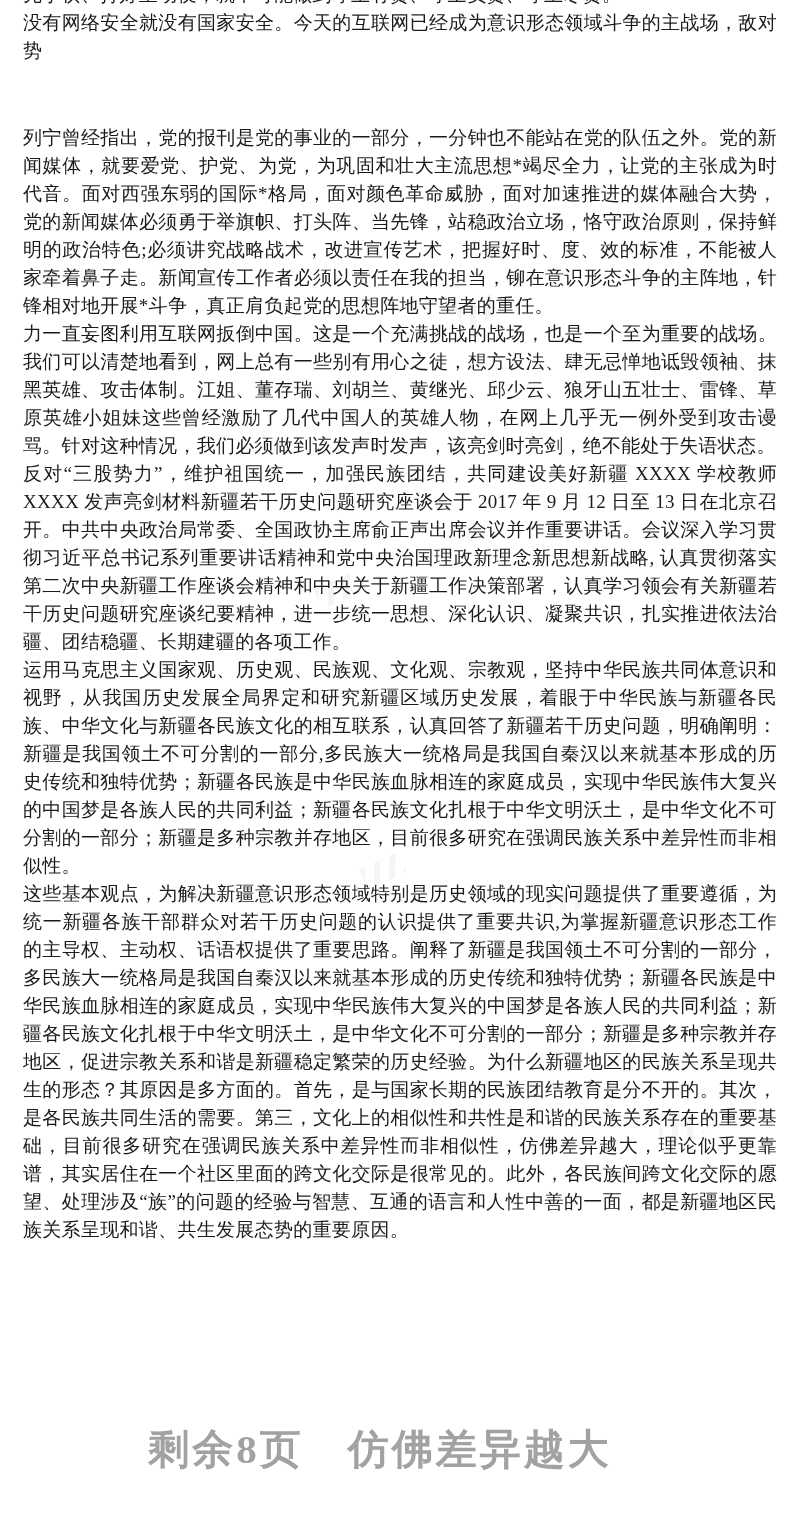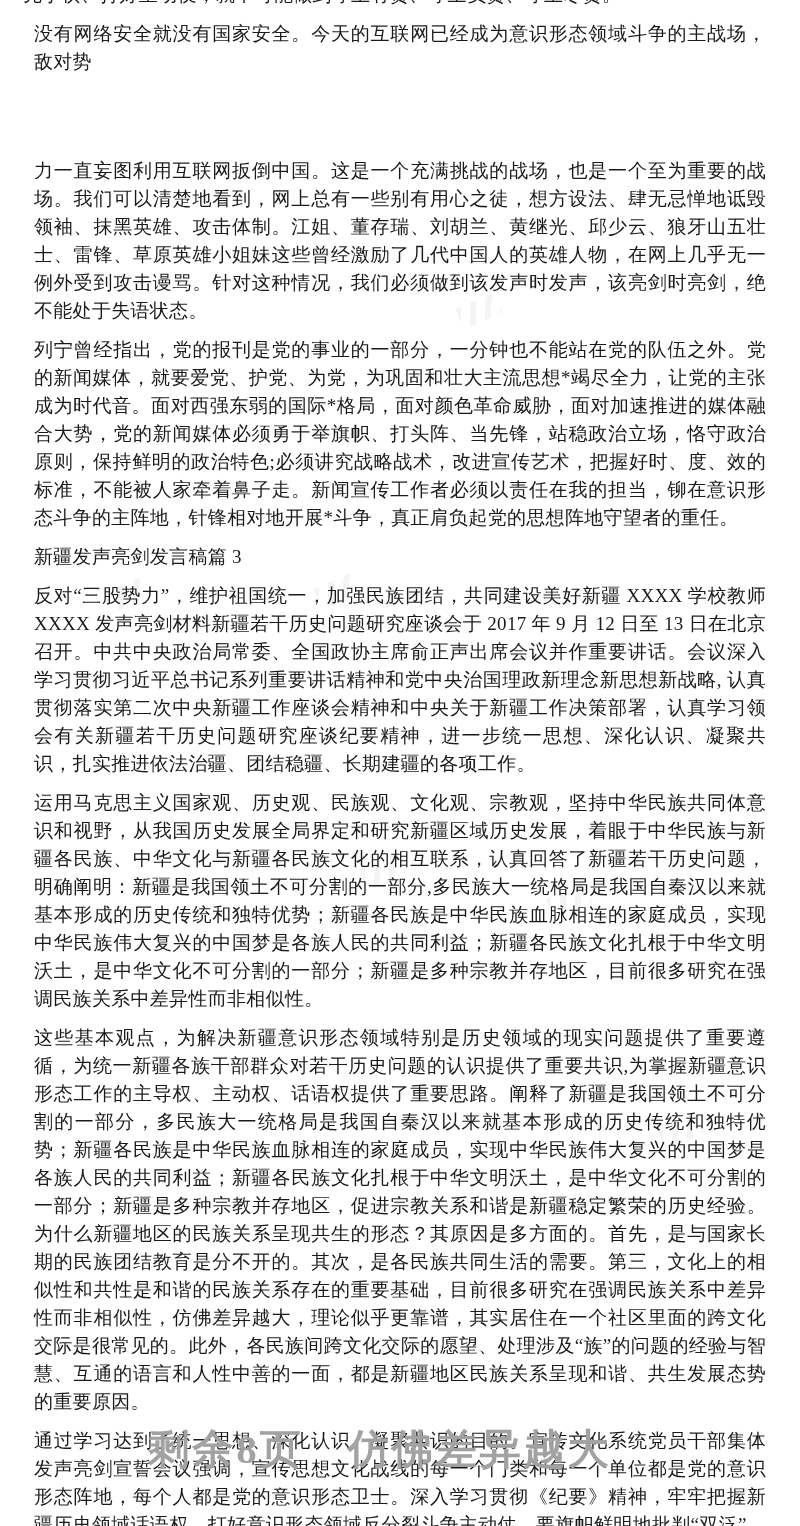--- a/index.html
+++ b/index.html
@@ -23,21 +23,21 @@
     position: relative;
     padding: 0 23px;
     font-size: 19px;
     line-height: 28px;
     text-align: justify;
     text-justify: inter-ideograph;
     letter-spacing: 0.3px;
     z-index: 2;
   }
   .doc p.para {
-    margin: 11px;
+    margin: 0;
     padding: 0;
   }
   .clip-line {
     height: 9px;
     overflow: hidden;
   }
   .clip-line span {
     display: block;
     margin-top: -19px;
     white-space: nowrap;
@@ -86,26 +86,24 @@
     <div class="wm" style="left:548px; top:890px;"></div>
     <div class="wm" style="left:660px; top:1120px;"></div>
   </div>
 
   <div class="doc" id="doc-body">
       <div class="clip-line">
         <span>先手棋、打好主动仗，就不可能做到守土有责、守土负责、守土尽责。</span>
       </div>
       <p class="para">没有网络安全就没有国家安全。今天的互联网已经成为意识形态领域斗争的主战场，敌对势</p>
       <div class="spacer" style="height: 59px;"></div>
+      <p class="para">列宁曾经指出，党的报刊是党的事业的一部分，一分钟也不能站在党的队伍之外。党的新闻媒体，就要爱党、护党、为党，为巩固和壮大主流思想*竭尽全力，让党的主张成为时代音。面对西强东弱的国际*格局，面对颜色革命威胁，面对加速推进的媒体融合大势，党的新闻媒体必须勇于举旗帜、打头阵、当先锋，站稳政治立场，恪守政治原则，保持鲜明的政治特色;必须讲究战略战术，改进宣传艺术，把握好时、度、效的标准，不能被人家牵着鼻子走。新闻宣传工作者必须以责任在我的担当，铆在意识形态斗争的主阵地，针锋相对地开展*斗争，真正肩负起党的思想阵地守望者的重任。</p>
       <p class="para">力一直妄图利用互联网扳倒中国。这是一个充满挑战的战场，也是一个至为重要的战场。我们可以清楚地看到，网上总有一些别有用心之徒，想方设法、肆无忌惮地诋毁领袖、抹黑英雄、攻击体制。江姐、董存瑞、刘胡兰、黄继光、邱少云、狼牙山五壮士、雷锋、草原英雄小姐妹这些曾经激励了几代中国人的英雄人物，在网上几乎无一例外受到攻击谩骂。针对这种情况，我们必须做到该发声时发声，该亮剑时亮剑，绝不能处于失语状态。</p>
-      <p class="para">列宁曾经指出，党的报刊是党的事业的一部分，一分钟也不能站在党的队伍之外。党的新闻媒体，就要爱党、护党、为党，为巩固和壮大主流思想*竭尽全力，让党的主张成为时代音。面对西强东弱的国际*格局，面对颜色革命威胁，面对加速推进的媒体融合大势，党的新闻媒体必须勇于举旗帜、打头阵、当先锋，站稳政治立场，恪守政治原则，保持鲜明的政治特色;必须讲究战略战术，改进宣传艺术，把握好时、度、效的标准，不能被人家牵着鼻子走。新闻宣传工作者必须以责任在我的担当，铆在意识形态斗争的主阵地，针锋相对地开展*斗争，真正肩负起党的思想阵地守望者的重任。</p>
-      <p class="para">新疆发声亮剑发言稿篇 3</p>
       <p class="para">反对“三股势力”，维护祖国统一，加强民族团结，共同建设美好新疆 XXXX 学校教师 XXXX 发声亮剑材料新疆若干历史问题研究座谈会于 2017 年 9 月 12 日至 13 日在北京召开。中共中央政治局常委、全国政协主席俞正声出席会议并作重要讲话。会议深入学习贯彻习近平总书记系列重要讲话精神和党中央治国理政新理念新思想新战略, 认真贯彻落实第二次中央新疆工作座谈会精神和中央关于新疆工作决策部署，认真学习领会有关新疆若干历史问题研究座谈纪要精神，进一步统一思想、深化认识、凝聚共识，扎实推进依法治疆、团结稳疆、长期建疆的各项工作。</p>
       <p class="para">运用马克思主义国家观、历史观、民族观、文化观、宗教观，坚持中华民族共同体意识和视野，从我国历史发展全局界定和研究新疆区域历史发展，着眼于中华民族与新疆各民族、中华文化与新疆各民族文化的相互联系，认真回答了新疆若干历史问题，明确阐明：新疆是我国领土不可分割的一部分,多民族大一统格局是我国自秦汉以来就基本形成的历史传统和独特优势；新疆各民族是中华民族血脉相连的家庭成员，实现中华民族伟大复兴的中国梦是各族人民的共同利益；新疆各民族文化扎根于中华文明沃土，是中华文化不可分割的一部分；新疆是多种宗教并存地区，目前很多研究在强调民族关系中差异性而非相似性。</p>
       <p class="para">这些基本观点，为解决新疆意识形态领域特别是历史领域的现实问题提供了重要遵循，为统一新疆各族干部群众对若干历史问题的认识提供了重要共识,为掌握新疆意识形态工作的主导权、主动权、话语权提供了重要思路。阐释了新疆是我国领土不可分割的一部分，多民族大一统格局是我国自秦汉以来就基本形成的历史传统和独特优势；新疆各民族是中华民族血脉相连的家庭成员，实现中华民族伟大复兴的中国梦是各族人民的共同利益；新疆各民族文化扎根于中华文明沃土，是中华文化不可分割的一部分；新疆是多种宗教并存地区，促进宗教关系和谐是新疆稳定繁荣的历史经验。为什么新疆地区的民族关系呈现共生的形态？其原因是多方面的。首先，是与国家长期的民族团结教育是分不开的。其次，是各民族共同生活的需要。第三，文化上的相似性和共性是和谐的民族关系存在的重要基础，目前很多研究在强调民族关系中差异性而非相似性，仿佛差异越大，理论似乎更靠谱，其实居住在一个社区里面的跨文化交际是很常见的。此外，各民族间跨文化交际的愿望、处理涉及“族”的问题的经验与智慧、互通的语言和人性中善的一面，都是新疆地区民族关系呈现和谐、共生发展态势的重要原因。</p>
-      <p class="para">通过学习达到了统一思想、深化认识、凝聚共识的目的。宣传文化系统党员干部集体发声亮剑宣誓会议强调，宣传思想文化战线的每一个门类和每一个单位都是党的意识形态阵地，每个人都是党的意识形态卫士。深入学习贯彻《纪要》精神，牢牢把握新疆历史领域话语权，打好意识形态领域反分裂斗争主动仗。要旗帜鲜明地批判“双泛”，深刻揭批“三股势力”险恶</p>
     </div>
 
   <div class="footer">
     <span>剩余8页</span><span class="gap"></span><span>仿佛差异越大</span>
   </div>
 
 </div>
 
 </body></html>

